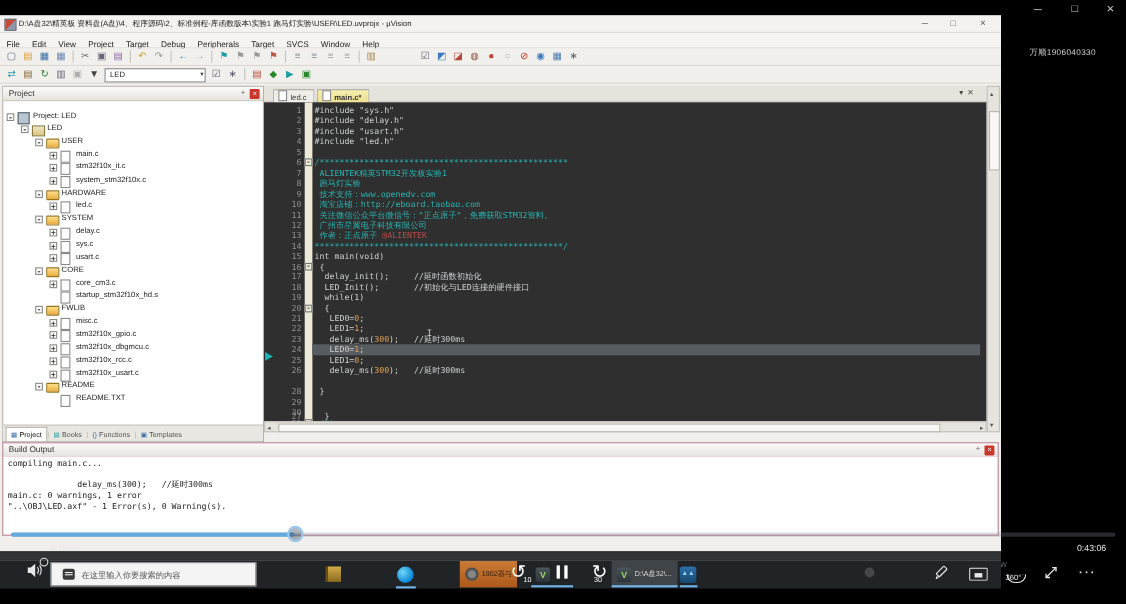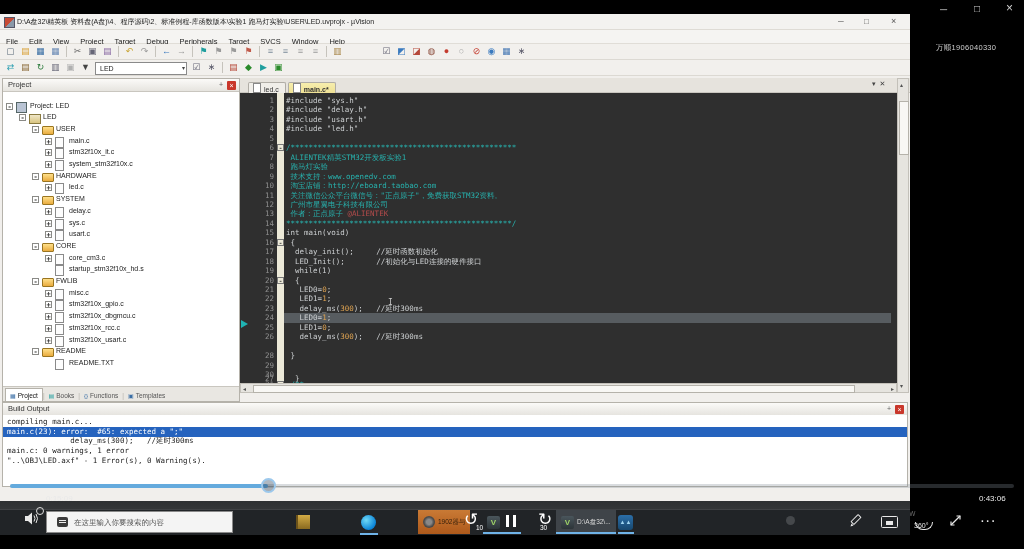--- a/index.html
+++ b/index.html
@@ -419,21 +419,20 @@
     </div>
 
     <div class="abs" id="build-panel">
       <div class="panel-hdr">
         <span>Build Output</span>
         <span class="hdr-pin" style="right:14px;">+</span>
         <span class="hdr-close" style="right:3px;">×</span>
       </div>
       <div id="build-lines">
           <div class="bl" style="top: 2px;">compiling main.c...</div>
-          <div class="bl hl" style="top: 11.7px;">main.c(23): error:  #65: expected a ";"</div>
           <div class="bl" style="top: 21.4px;">              delay_ms(300);   //延时300ms</div>
           <div class="bl" style="top: 31.1px;">main.c: 0 warnings, 1 error</div>
           <div class="bl" style="top: 40.8px;">"..\OBJ\LED.axf" - 1 Error(s), 0 Warning(s).</div>
         </div>
     </div>
 
     <div class="abs" id="statusbar">
       <span class="abs" style="left:602px;top:9px;">J-LINK / J-TRACE Cortex</span>
       <span class="abs" style="left:762px;top:9px;">L:24 C:12</span>
       <span class="abs" id="status-flags" style="left:818px;top:9px;"><span>CAP</span><span class="on">NUM</span><span>SCRL</span><span>OVR</span><span>R/W</span></span>

